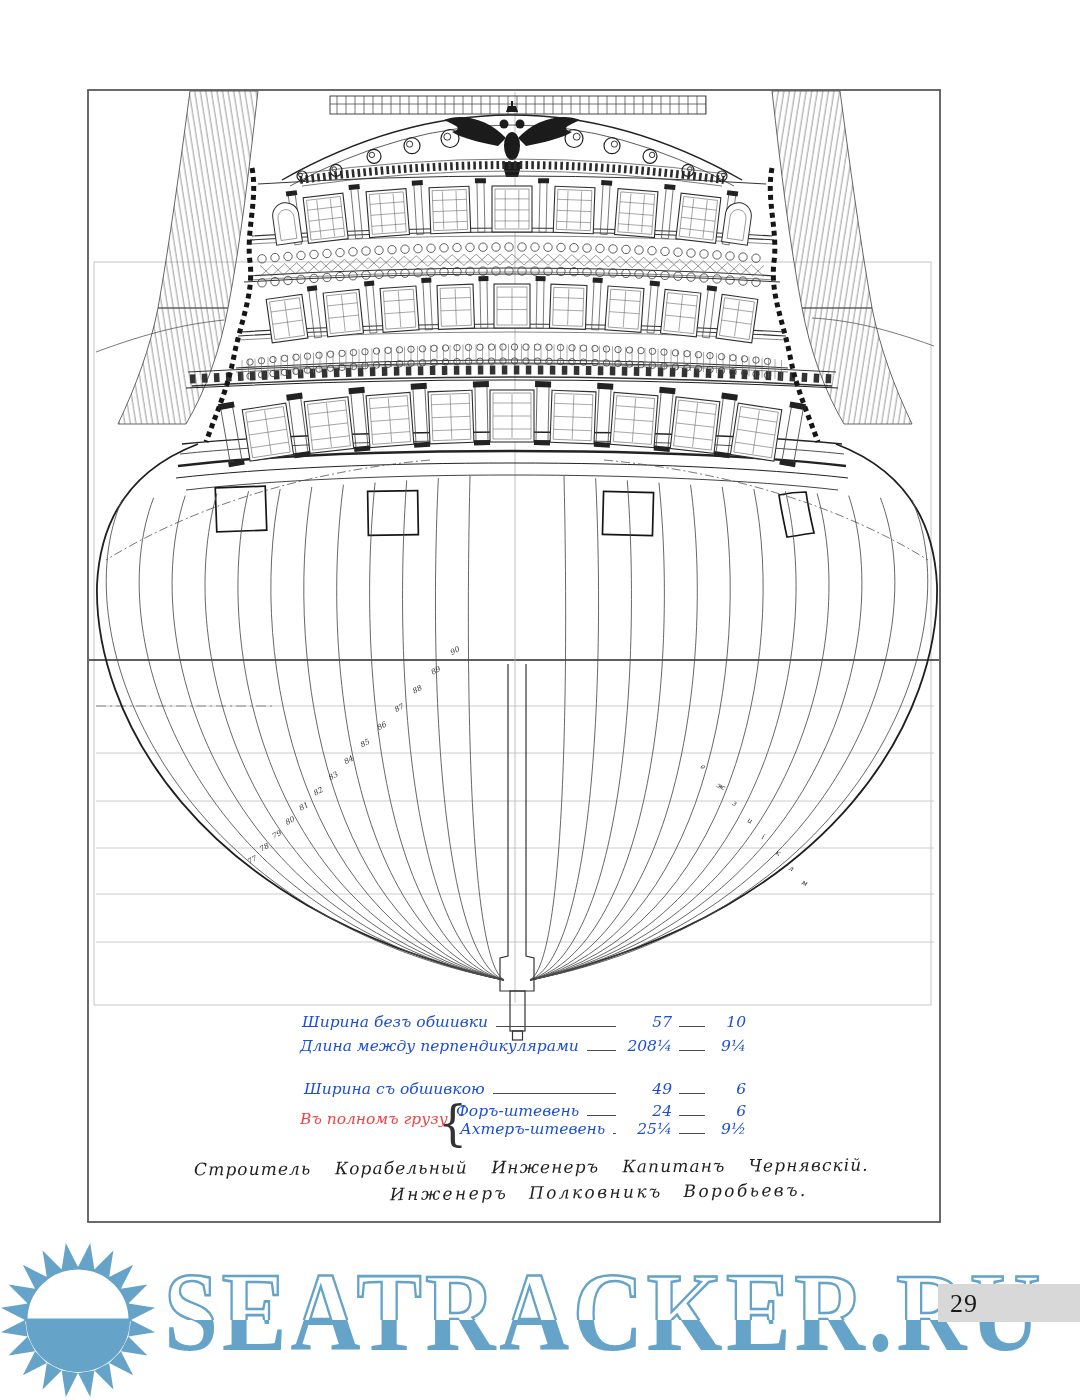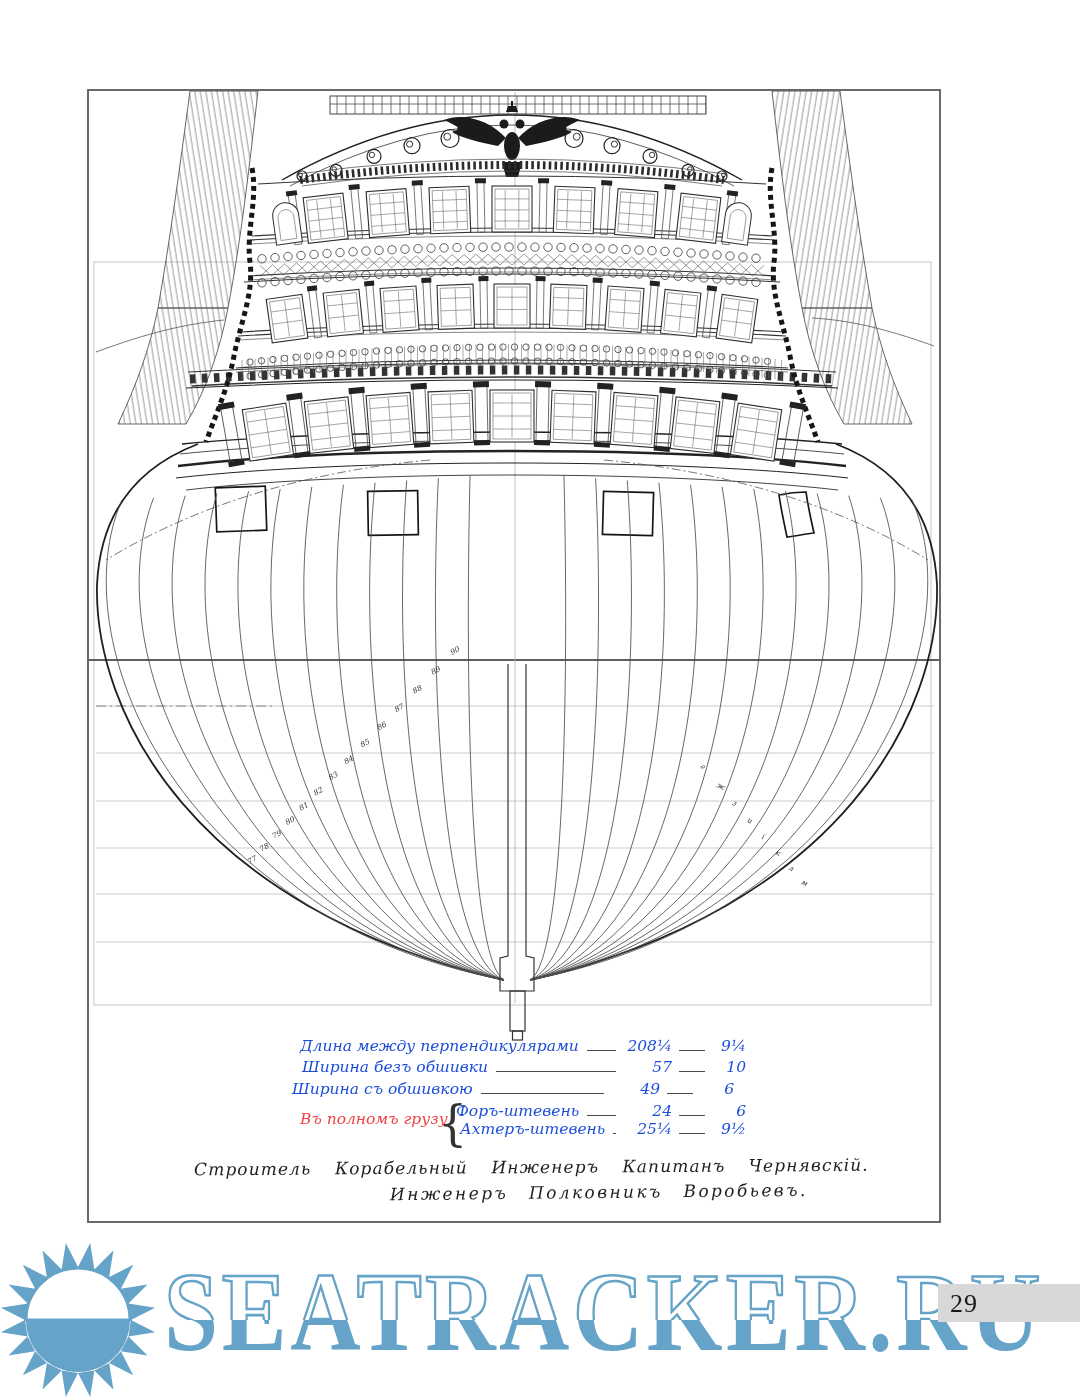--- a/index.html
+++ b/index.html
@@ -843,28 +843,28 @@
     </g>
   </svg>
 
   <div class="dim-row" style="left:300px;top:1037px;width:446px;">
     <span>Длина между перпендикулярами</span>
     <span class="lead"></span>
     <span class="v1">208¼</span>
     <span class="gap"></span>
     <span class="v2">9¼</span>
   </div>
-  <div class="dim-row" style="left:302px;top:1058px;width:444px;justify-content:flex-end;">
+  <div class="dim-row" style="left:302px;top:1013px;width:444px;justify-content:flex-end;">
     <span>Ширина безъ обшивки</span>
     <span class="lead"></span>
     <span class="v1">57</span>
     <span class="gap"></span>
     <span class="v2">10</span>
   </div>
-  <div class="dim-row" style="left:292px;top:1080px;width:442px;justify-content:center;">
+  <div class="dim-row" style="left:304px;top:1080px;width:442px;justify-content:center;">
     <span>Ширина съ обшивкою</span>
     <span class="lead"></span>
     <span class="v1">49</span>
     <span class="gap"></span>
     <span class="v2">6</span>
   </div>
   <div class="group-label" style="left:300px;top:1110px;">Въ полномъ грузу</div>
   <div class="brace" style="left:438px;top:1096px;">{</div>
   <div class="dim-row" style="left:456px;top:1102px;width:290px;">
     <span>Форъ-штевень</span>

